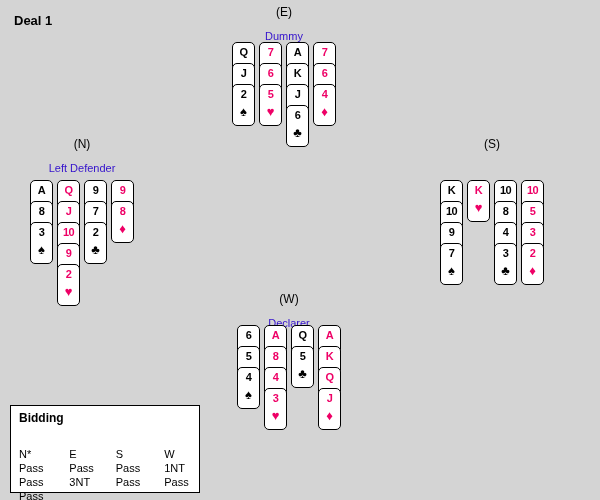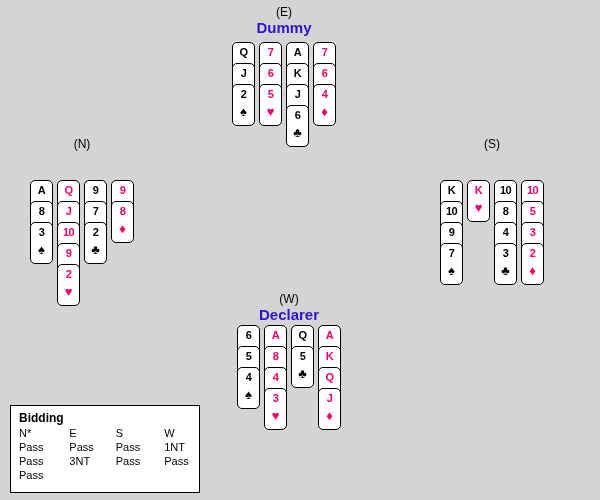--- a/index.html
+++ b/index.html
@@ -13,21 +13,21 @@
   }
 
   .deal-info { position:absolute; left:14px; top:13px; }
   .deal-title { font-size:13px; font-weight:bold; }
   .contract-line { margin-top:14px; font-size:13px; }
   .contract-line .bold { font-weight:bold; }
   .contract-line .sep { margin:0 3px; font-weight:bold; }
 
   .hand { position:absolute; width:104px; text-align:center; }
   .hand .seat { font-size:12px; line-height:14px; }
-  .hand .title { font-size:15px; font-weight:bold; color:var(--hand-title,#3311cc); line-height:15px; margin-top:1px; }
+  .hand .title { font-size:11px; font-weight:normal; color:var(--hand-title,#3311cc); line-height:15px; margin-top:10px; }
   .hand .cards { position:absolute; left:0; width:104px; height:0; }
 
   #hand-dummy { left:232px; top:5px; }
   #hand-dummy .cards { top:37px; }
   #hand-north { left:30px; top:137px; }
   #hand-north .cards { top:43px; }
   #hand-south { left:440px; top:137px; }
   #hand-south .cards { top:43px; }
   #hand-west  { left:237px; top:292px; }
   #hand-west .cards { top:33px; }
@@ -40,33 +40,34 @@
   }
   .card .rank { font-size:11px; font-weight:bold; line-height:19px; text-align:center; letter-spacing:-0.5px; }
   .card .sym  { font-size:13px; line-height:15px; text-align:center; }
   .card.red   { color:var(--red-suit,#ee0066); }
   .card.black { color:var(--black-suit,#000); }
 
   .bidding {
     position:absolute; left:10px; top:405px; width:190px; height:88px;
     background:#fff; border:1px solid #000; padding:5px 0 0 8px;
   }
-  .bid-title { font-size:12px; font-weight:bold; margin-bottom:2px; }
+  .bid-title { font-size:12px; font-weight:bold; margin-bottom:23px; }
   .bid-row { display:flex; height:14px; font-size:11px; }
   .bid-cell:nth-child(1){ width:52px; }
   .bid-cell:nth-child(2){ width:48px; }
   .bid-cell:nth-child(3){ width:50px; }
   .bid-cell:nth-child(4){ width:36px; }
 </style>
 </head>
 <body>
 
 <div class="table">
 
   <div class="deal-info">
+    <div class="deal-title">Deal 1</div>
   </div>
 
   <div class="hand" id="hand-dummy">
     <div class="seat">(E)</div>
     <div class="title">Dummy</div>
     <div class="cards">
         <div class="suit-col" style="left: 0px;">
           <div class="card black" style="top: 0px;">
             <div class="rank">Q</div>
           </div>
@@ -115,20 +116,21 @@
           <div class="card red" style="top: 42px;">
             <div class="rank">4</div>
             <div class="sym">♦</div>
           </div>
         </div>
       </div>
   </div>
 
   <div class="hand" id="hand-north">
     <div class="seat">(N)</div>
+    <div class="title">Left Defender</div>
     <div class="cards">
         <div class="suit-col" style="left: 0px;">
           <div class="card black" style="top: 0px;">
             <div class="rank">A</div>
           </div>
           <div class="card black" style="top: 21px;">
             <div class="rank">8</div>
           </div>
           <div class="card black" style="top: 42px;">
             <div class="rank">3</div>

